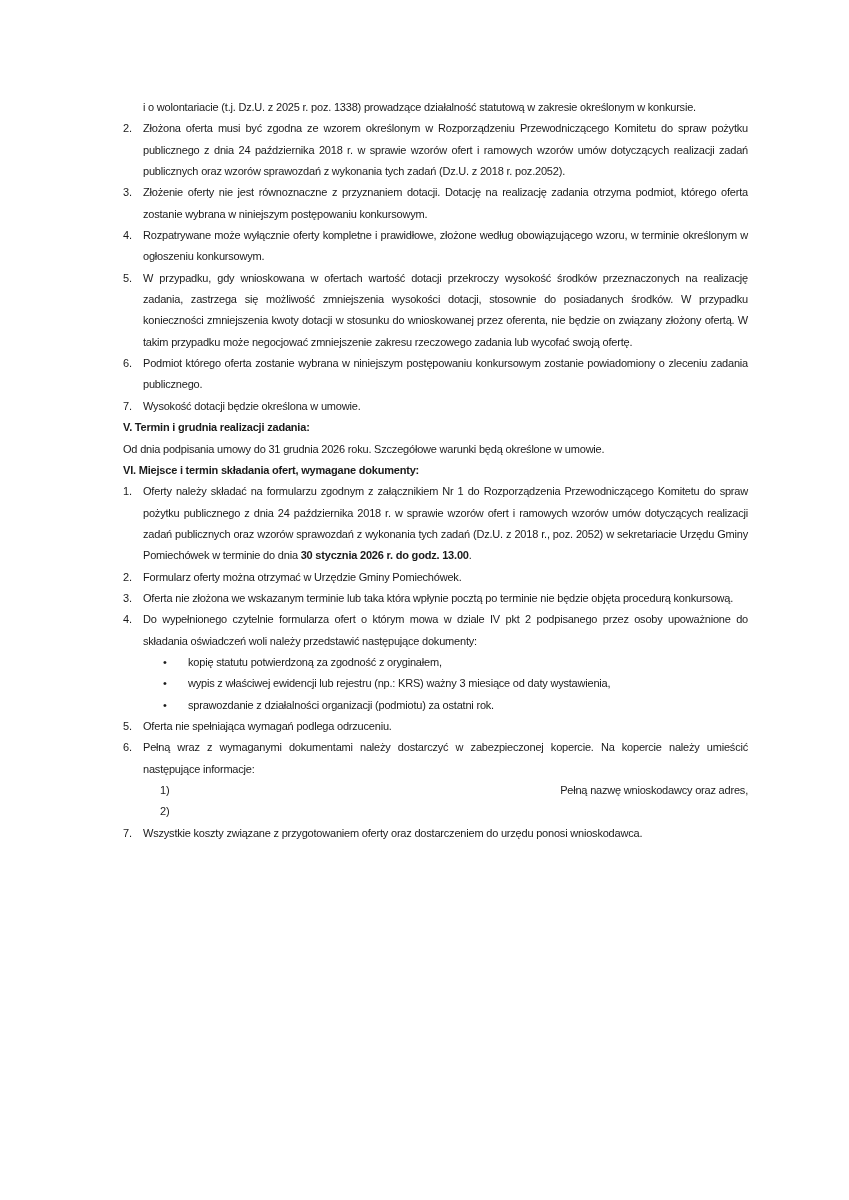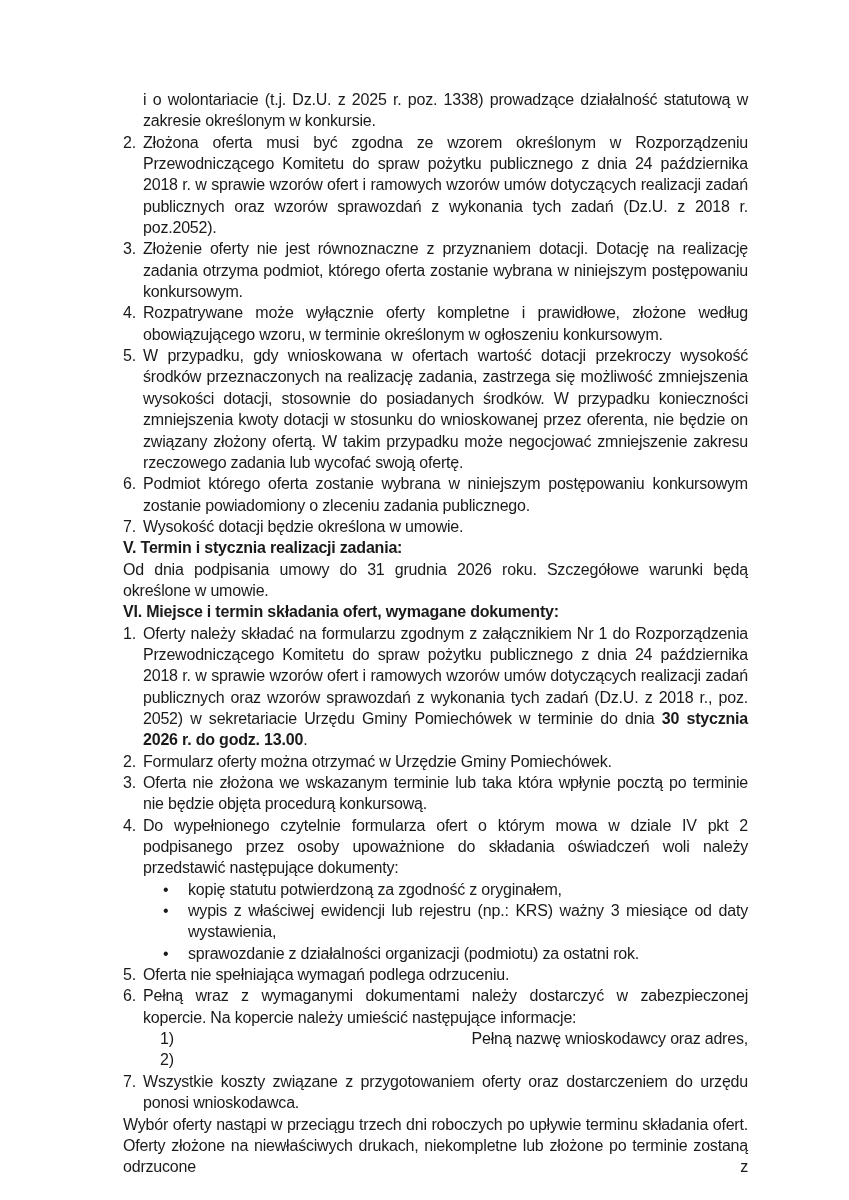--- a/index.html
+++ b/index.html
@@ -6,23 +6,23 @@
   .page{
     position:relative;
     width:849px;height:1200px;
     background:#ffffff;
     font-family:"Liberation Sans","DejaVu Sans",sans-serif;
     color:#1a1a1a;
     overflow:hidden;
   }
   .content{
     position:absolute;
-    left:123px;top:89px;
+    left:123px;top:97px;
     width:625px;
-    font-size:16px;
+    font-size:11px;
     line-height:21.35px;
     letter-spacing:-0.2px;
     text-align:justify;
   }
   .item{display:flex;}
   .item .num{flex:0 0 20px;}
   .item .body{flex:1 1 auto;text-align:justify;min-width:0;}
   .heading{font-weight:bold;text-align:left;}
   .para{text-align:justify;}
   .justify-last{text-align-last:justify;}
@@ -60,21 +60,21 @@
         <span class="body"><span>W przypadku, gdy wnioskowana w ofertach wartość dotacji przekroczy wysokość środków przeznaczonych na realizację zadania, zastrzega się możliwość zmniejszenia wysokości dotacji, stosownie do posiadanych środków. W przypadku konieczności zmniejszenia kwoty dotacji w stosunku do wnioskowanej przez oferenta, nie będzie on związany złożony ofertą. W takim przypadku może negocjować zmniejszenie zakresu rzeczowego zadania lub wycofać swoją ofertę.</span></span>
       </div>
       <div class="item">
         <span class="num">6.</span>
         <span class="body"><span>Podmiot którego oferta zostanie wybrana w niniejszym postępowaniu konkursowym zostanie powiadomiony o zleceniu zadania publicznego.</span></span>
       </div>
       <div class="item">
         <span class="num">7.</span>
         <span class="body"><span>Wysokość dotacji będzie określona w umowie.</span></span>
       </div>
-      <div class="heading"><span>V. Termin i stycznia realizacji zadania:</span></div>
+      <div class="heading"><span>V. Termin i grudnia realizacji zadania:</span></div>
       <div class="para"><span>Od dnia podpisania umowy do 31 grudnia 2026 roku. Szczegółowe warunki będą określone w umowie.</span></div>
       <div class="heading"><span>VI. Miejsce i termin składania ofert, wymagane dokumenty:</span></div>
       <div class="item">
         <span class="num">1.</span>
         <span class="body"><span>Oferty należy składać na formularzu zgodnym z załącznikiem Nr 1 do Rozporządzenia Przewodniczącego Komitetu do spraw pożytku publicznego z dnia 24 października 2018 r. w sprawie wzorów ofert i ramowych wzorów umów dotyczących realizacji zadań publicznych oraz wzorów sprawozdań z wykonania tych zadań (Dz.U. z 2018 r., poz. 2052) w sekretariacie Urzędu Gminy Pomiechówek w terminie do dnia </span><span class="b">30 stycznia 2026 r. do godz. 13.00</span><span>.</span></span>
       </div>
       <div class="item">
         <span class="num">2.</span>
         <span class="body"><span>Formularz oferty można otrzymać w Urzędzie Gminy Pomiechówek.</span></span>
       </div>
@@ -110,15 +110,14 @@
         <span class="num">1)</span>
         <span class="body"><span>Pełną nazwę wnioskodawcy oraz adres,</span></span>
       </div>
       <div class="subnum-row">
         <span class="num">2)</span>
       </div>
       <div class="item">
         <span class="num">7.</span>
         <span class="body"><span>Wszystkie koszty związane z przygotowaniem oferty oraz dostarczeniem do urzędu ponosi wnioskodawca.</span></span>
       </div>
-      <div class="para justify-last"><span>Wybór oferty nastąpi w przeciągu trzech dni roboczych po upływie terminu składania ofert. Oferty złożone na niewłaściwych drukach, niekompletne lub złożone po terminie zostaną odrzucone z</span></div>
     </div>
 </div>
 
 </body></html>

